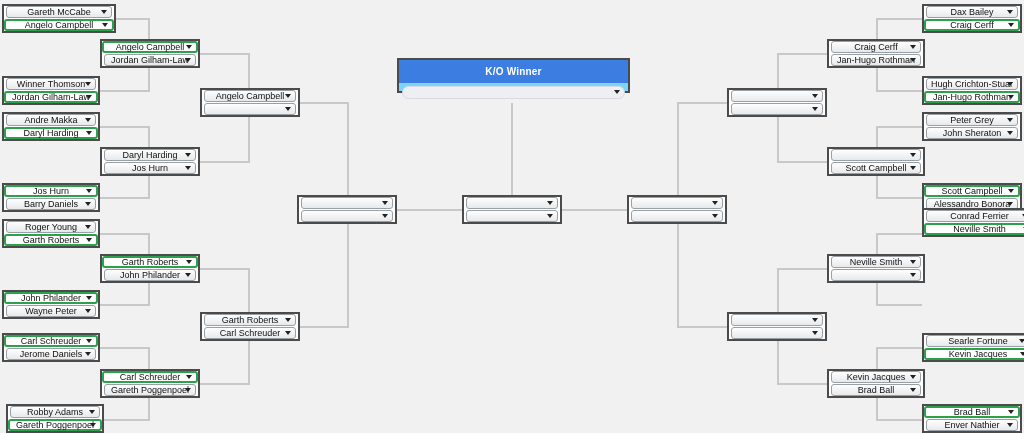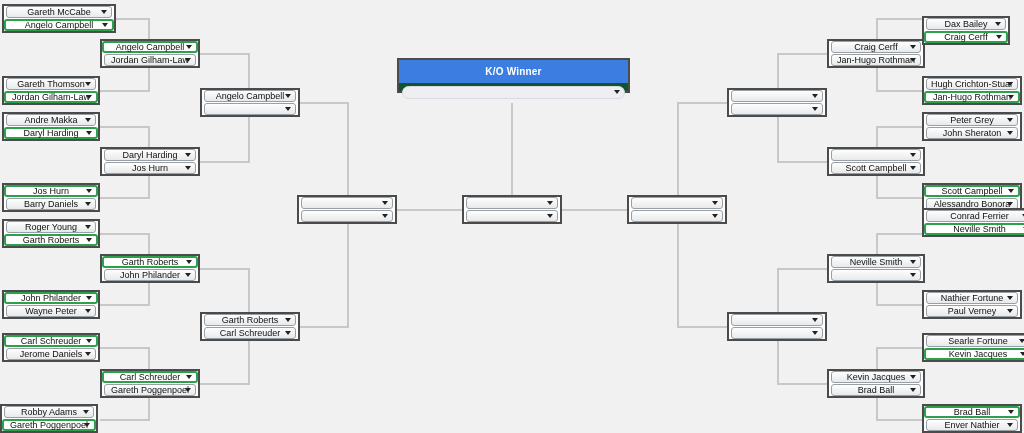--- a/index.html
+++ b/index.html
@@ -13,21 +13,21 @@
        border:1px solid #98a0a6;border-radius:3px;
        background:linear-gradient(#fefefe,#e7e9ec);
        display:flex;align-items:center;justify-content:center;}
   .sel .lbl{font-size:9px;line-height:10px;color:#101010;white-space:nowrap;
             overflow:hidden;max-width:82px;}
   .sel.win{margin:0;border:2px solid #2da04c;background:#fff;border-radius:3px;}
   .arr{position:absolute;right:4px;top:50%;margin-top:-2px;width:0;height:0;
        border-left:3px solid transparent;border-right:3px solid transparent;
        border-top:4px solid #222;}
   .ko{position:absolute;left:397px;top:58px;width:233px;height:35px;box-sizing:border-box;
-      border:2px solid #4b4b4b;background:#14532d;}
+      border:2px solid #4b4b4b;background:#7dd3fc;}
   .ko-head{height:23px;background:#3c7de2;color:#fff;font-weight:bold;font-size:10px;
            display:flex;align-items:center;justify-content:center;letter-spacing:.2px;}
   .ko-body{height:18px;display:flex;align-items:center;justify-content:center;}
   .ko-sel{position:relative;width:223px;height:13px;background:#edeff3;
           border:1px solid #d9dbe0;border-radius:7px;box-sizing:border-box;}
 </style>
 </head>
 <body>
 
 <div class="stage">
@@ -93,21 +93,21 @@
         <span class="lbl">Gareth McCabe</span>
         <span class="arr"></span>
       </div>
       <div class="sel win">
         <span class="lbl">Angelo Campbell</span>
         <span class="arr"></span>
       </div>
     </div>
   <div class="pair" style="left:2px;top:76px;width:98px">
       <div class="sel">
-        <span class="lbl">Gareth Thomson</span>
+        <span class="lbl">Winner Thomson</span>
         <span class="arr"></span>
       </div>
       <div class="sel win">
         <span class="lbl">Jordan Gilham-Law</span>
         <span class="arr"></span>
       </div>
     </div>
   <div class="pair" style="left:2px;top:112px;width:98px">
       <div class="sel">
         <span class="lbl">Andre Makka</span>
@@ -151,21 +151,21 @@
   <div class="pair" style="left:2px;top:333px;width:98px">
       <div class="sel win">
         <span class="lbl">Carl Schreuder</span>
         <span class="arr"></span>
       </div>
       <div class="sel">
         <span class="lbl">Jerome Daniels</span>
         <span class="arr"></span>
       </div>
     </div>
-  <div class="pair" style="left:0;top:404px;width:98px">
+  <div class="pair" style="left:6px;top:404px;width:98px">
       <div class="sel">
         <span class="lbl">Robby Adams</span>
         <span class="arr"></span>
       </div>
       <div class="sel win">
         <span class="lbl">Gareth Poggenpoel</span>
         <span class="arr"></span>
       </div>
     </div>
 
@@ -319,21 +319,21 @@
       <div class="sel">
         <span class="lbl">Kevin Jacques</span>
         <span class="arr"></span>
       </div>
       <div class="sel">
         <span class="lbl">Brad Ball</span>
         <span class="arr"></span>
       </div>
     </div>
 
-  <div class="pair" style="left:922px;top:16px;width:88px">
+  <div class="pair" style="left:922px;top:4px;width:100px">
       <div class="sel">
         <span class="lbl">Dax Bailey</span>
         <span class="arr"></span>
       </div>
       <div class="sel win">
         <span class="lbl">Craig Cerff</span>
         <span class="arr"></span>
       </div>
     </div>
   <div class="pair" style="left:922px;top:76px;width:100px">
@@ -369,30 +369,20 @@
   <div class="pair" style="left:922px;top:208px;width:115px">
       <div class="sel">
         <span class="lbl">Conrad Ferrier</span>
         <span class="arr"></span>
       </div>
       <div class="sel win">
         <span class="lbl">Neville Smith</span>
         <span class="arr"></span>
       </div>
     </div>
-  <div class="pair" style="left:922px;top:290px;width:100px">
-      <div class="sel">
-        <span class="lbl">Nathier Fortune</span>
-        <span class="arr"></span>
-      </div>
-      <div class="sel">
-        <span class="lbl">Paul Verney</span>
-        <span class="arr"></span>
-      </div>
-    </div>
   <div class="pair" style="left:922px;top:333px;width:112px">
       <div class="sel">
         <span class="lbl">Searle Fortune</span>
         <span class="arr"></span>
       </div>
       <div class="sel win">
         <span class="lbl">Kevin Jacques</span>
         <span class="arr"></span>
       </div>
     </div>

